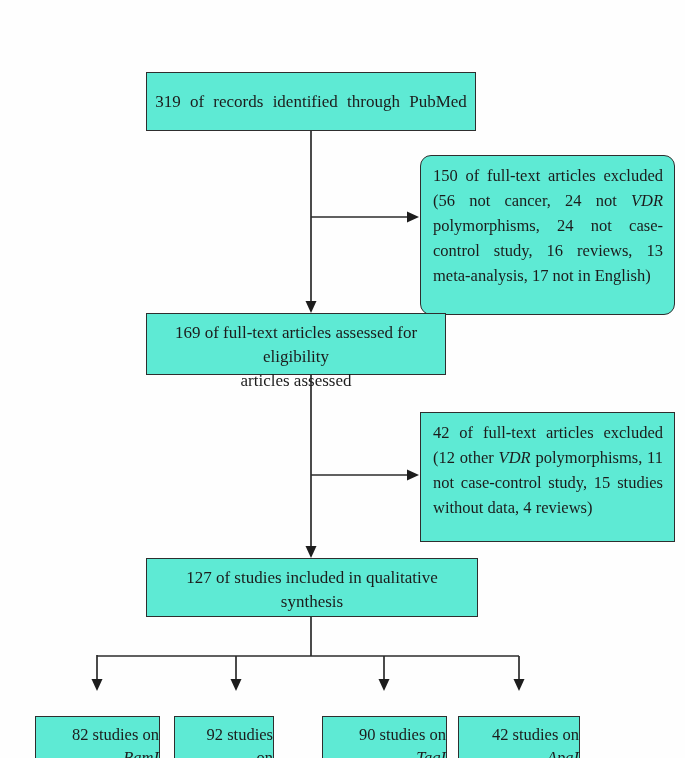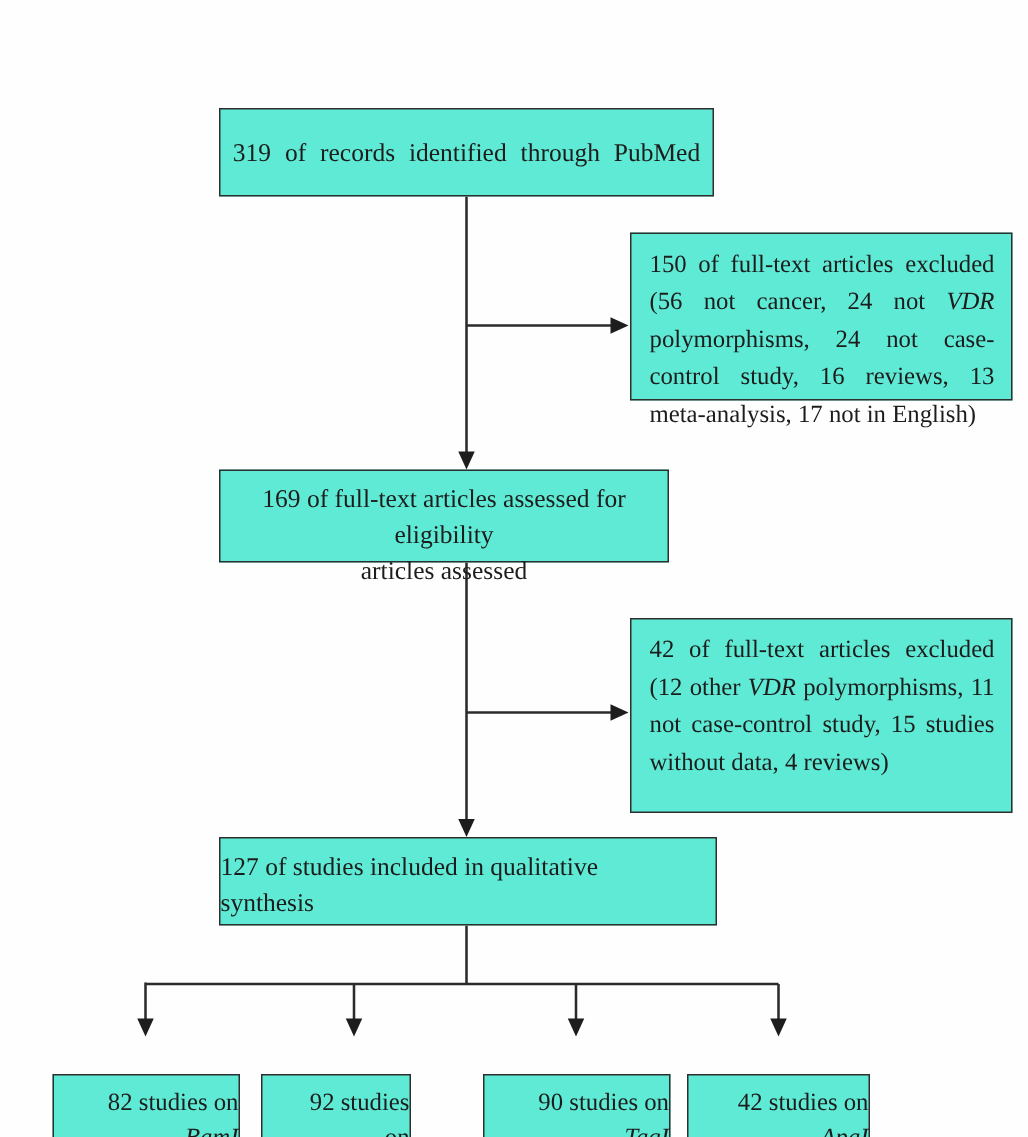--- a/index.html
+++ b/index.html
@@ -32,41 +32,43 @@
     font-size: 17px;
     line-height: 24px;
   }
   .box--records {
     left: 146px; top: 72px; width: 330px; height: 59px;
     display: flex; align-items: center; justify-content: center;
     text-align: center;
     word-spacing: 5px;
   }
   .box--excluded1 {
-    left: 420px; top: 155px; width: 255px; height: 112px;
+    left: 420px; top: 155px; width: 255px; height: 160px;
     padding: 7px 11px 0 12px;
     text-align: justify;
     line-height: 25px;
     font-size: 16.5px;
+    border-radius: 11px;
   }
   .box--eligibility {
     left: 146px; top: 313px; width: 300px; height: 62px;
     padding-top: 7px;
     text-align: center;
   }
   .box--excluded2 {
     left: 420px; top: 412px; width: 255px; height: 130px;
     padding: 7px 11px 0 12px;
     text-align: justify;
     line-height: 25px;
     font-size: 16.5px;
   }
   .box--qualitative {
     left: 146px; top: 558px; width: 332px; height: 59px;
     padding-top: 7px;
+    text-align: center;
   }
   .box--gene {
     top: 716px; height: 58px;
     padding-top: 6px;
     text-align: right;
     font-size: 16.5px;
     line-height: 23px;
   }
   .box--gene1 { left: 35px;  width: 125px; }
   .box--gene2 { left: 174px; width: 100px; padding-left: 17px; }

